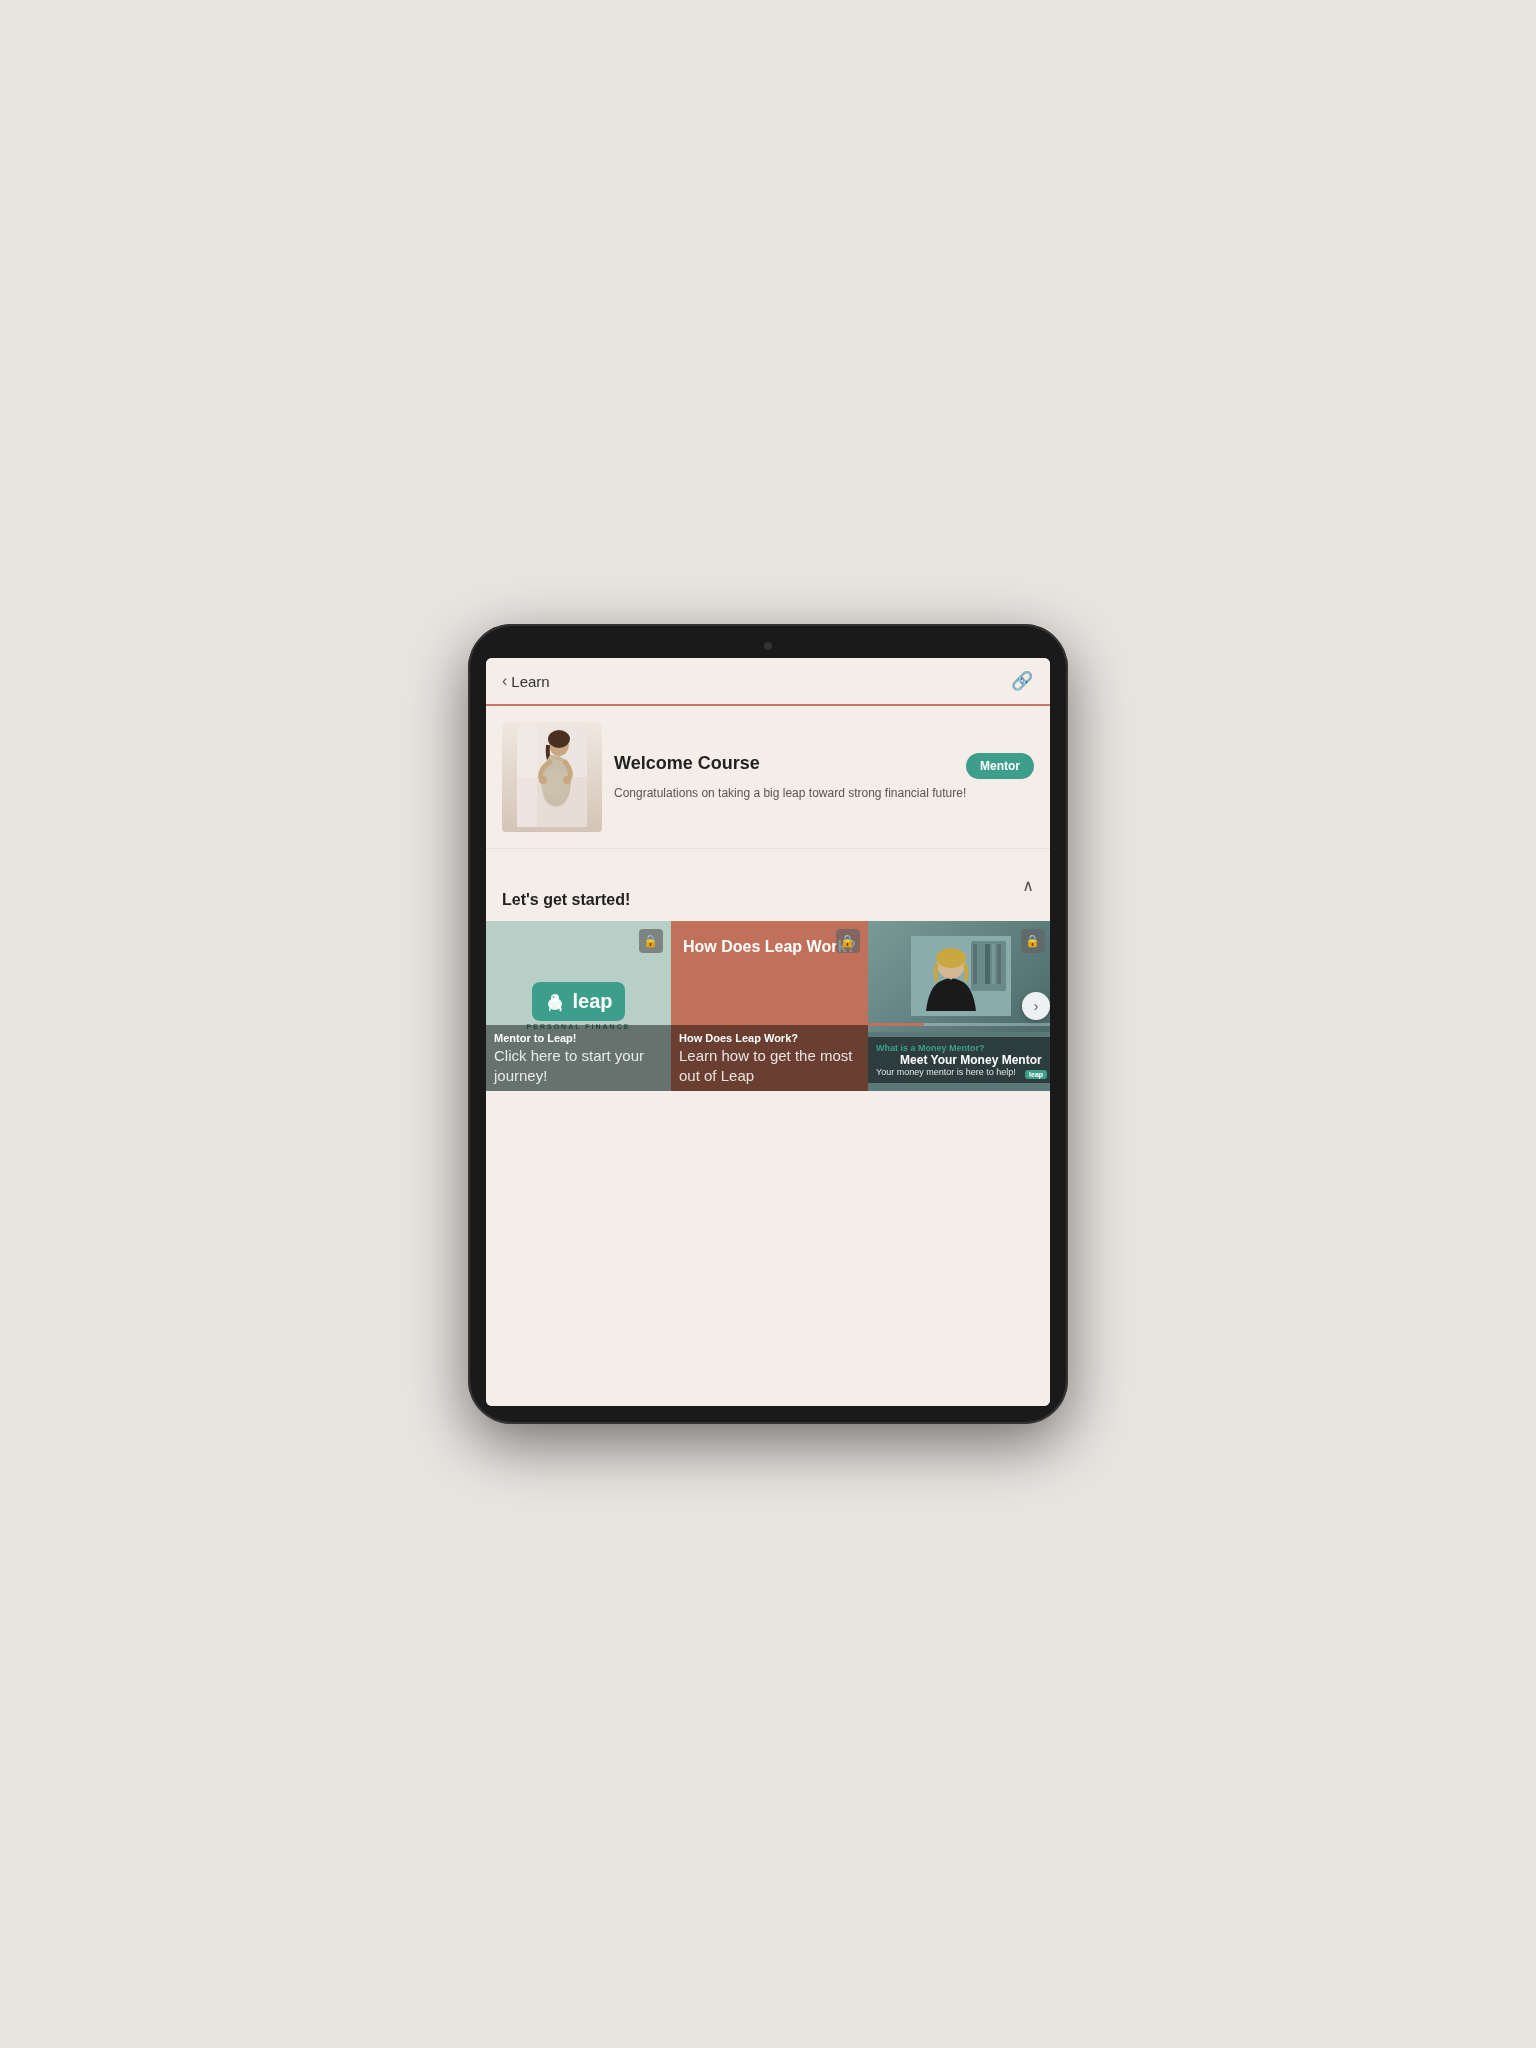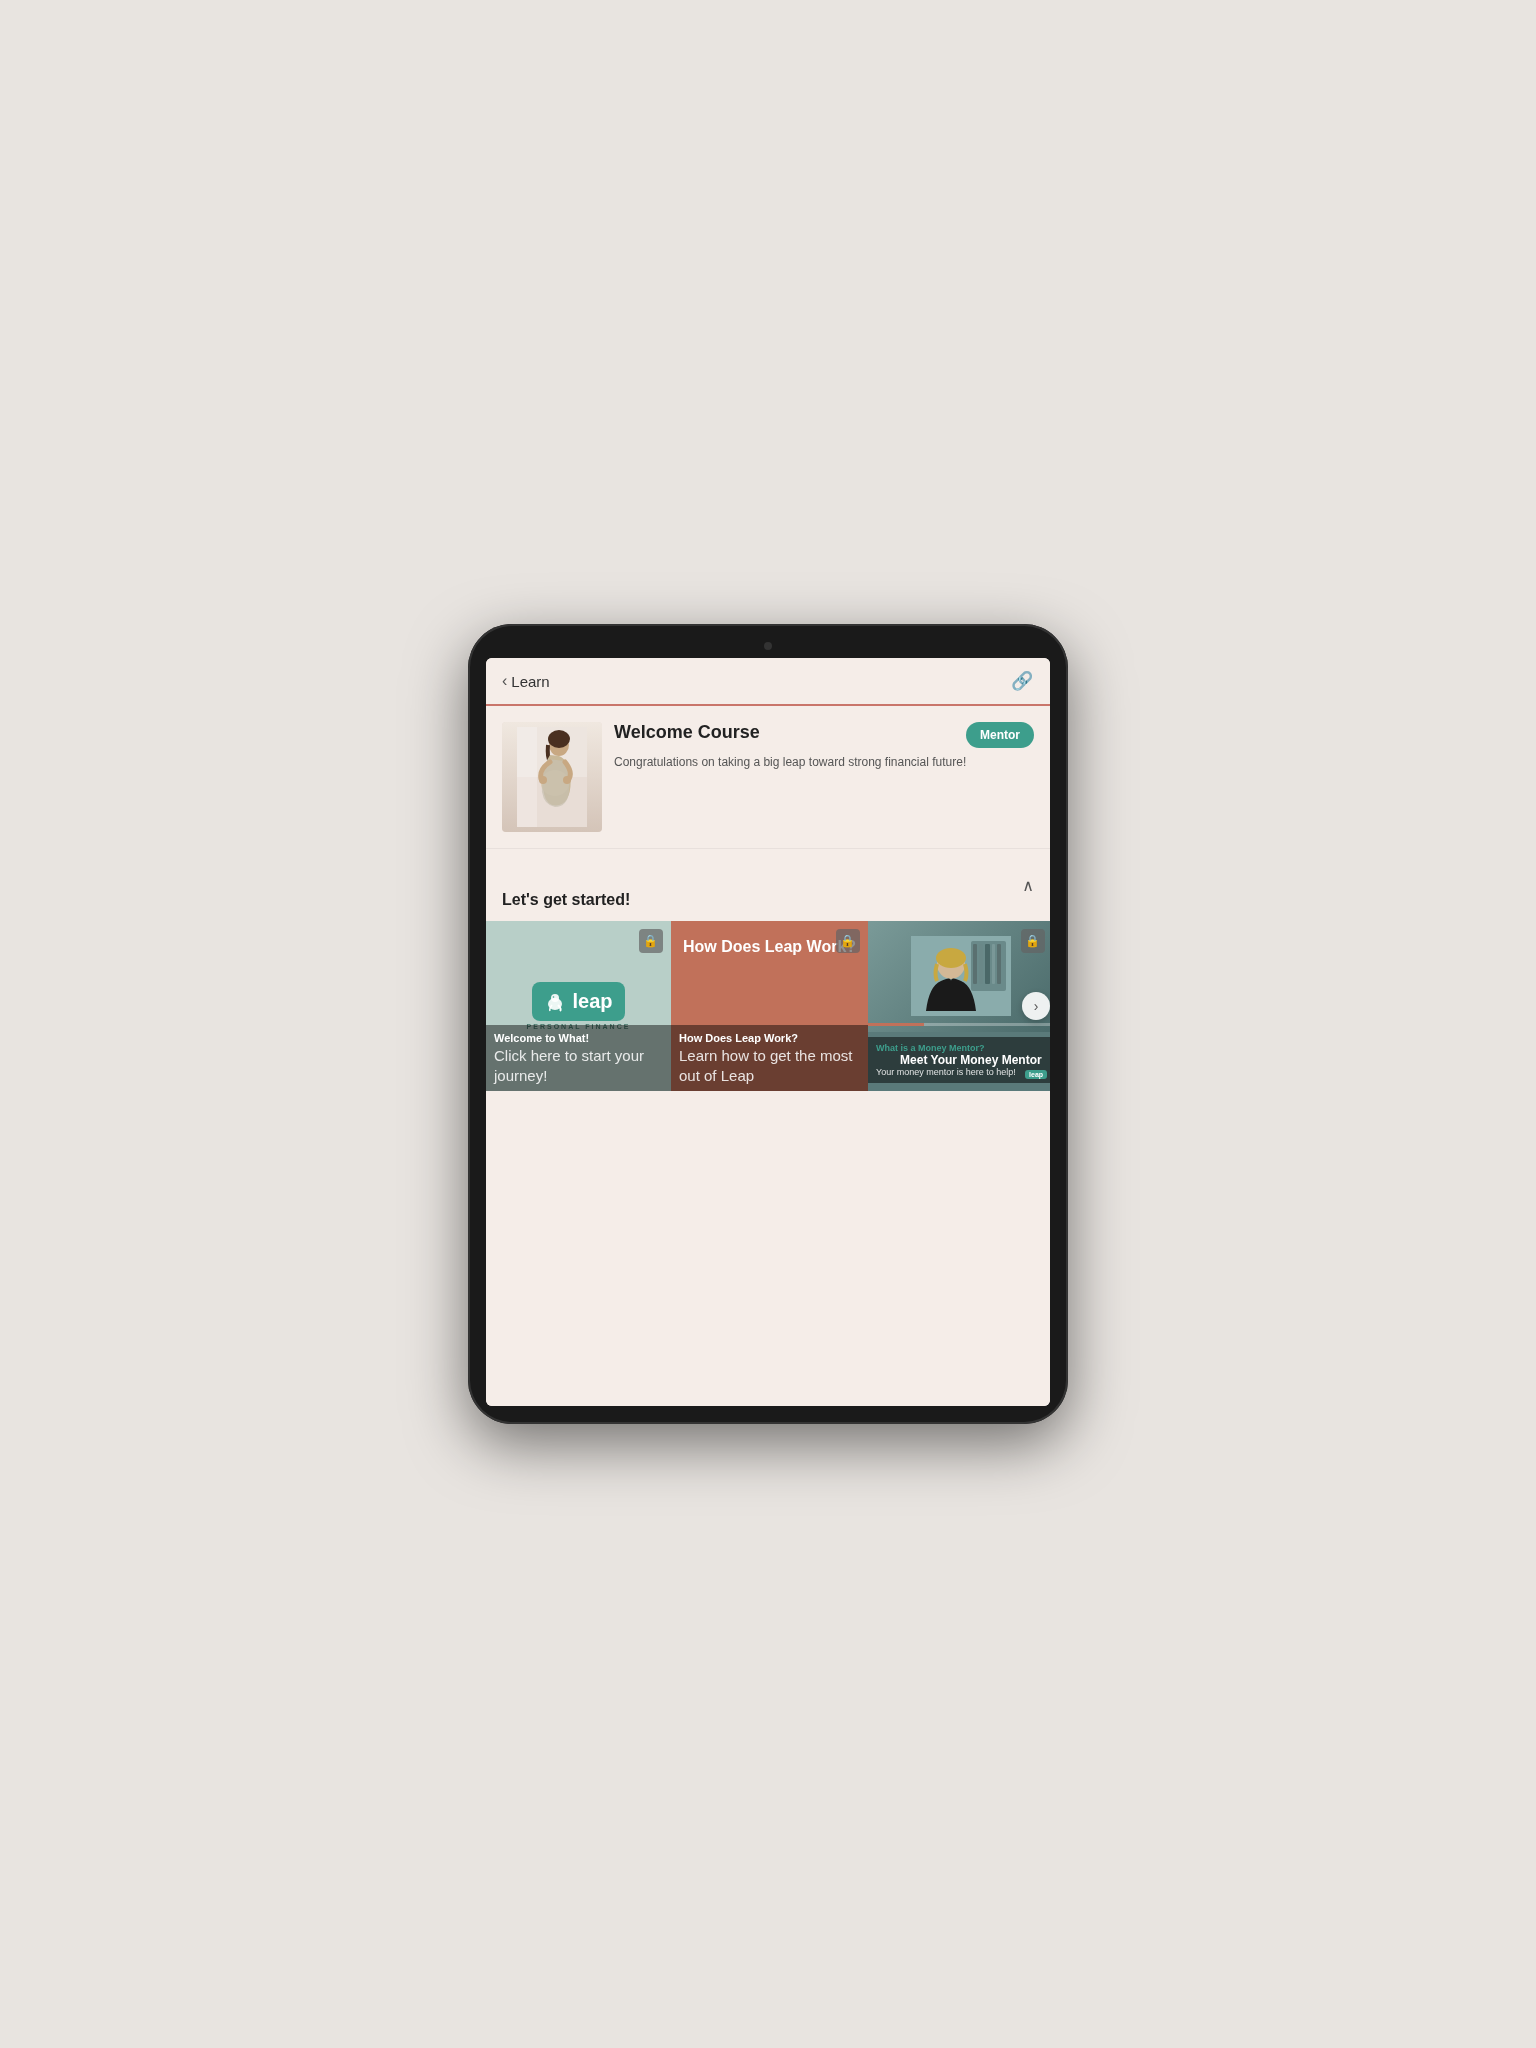--- a/index.html
+++ b/index.html
@@ -79,21 +79,21 @@
       font-size: 18px;
       color: #555;
       cursor: pointer;
     }
 
     
     .hero-section {
       background: #f5ede8;
       padding: 16px;
       display: flex;
-      align-items: flex-start;
+      align-items: center;
       gap: 12px;
     }
 
     .hero-image {
       width: 100px;
       height: 110px;
       background: #e8ddd6;
       border-radius: 4px;
       flex-shrink: 0;
       overflow: hidden;
@@ -470,21 +470,21 @@
                     <path d="M8 14 Q5 18 6 20" stroke="white" stroke-width="1.5" fill="none"></path>
                     <circle cx="9.5" cy="6" r="0.8" fill="#3d9e8c"></circle>
                   </svg>
                   <span class="leap-text">leap</span>
                 </div>
                 <div class="leap-tagline">PERSONAL FINANCE</div>
               </div>
             </div>
             <div class="lock-badge">🔒</div>
             <div class="card-caption">
-              <div class="card-caption-title">Welcome to What!</div>
+              <div class="card-caption-title">Mentor to Leap!</div>
               <div class="card-caption-subtitle">Click here to start your journey!</div>
             </div>
           </div>
 
           <div class="card" style="background: #c1715a;">
             <div class="card-2-content">
               <div class="card-2-title">How Does Leap Work?</div>
             </div>
             <div class="lock-badge">🔒</div>
             <div class="card-caption">

